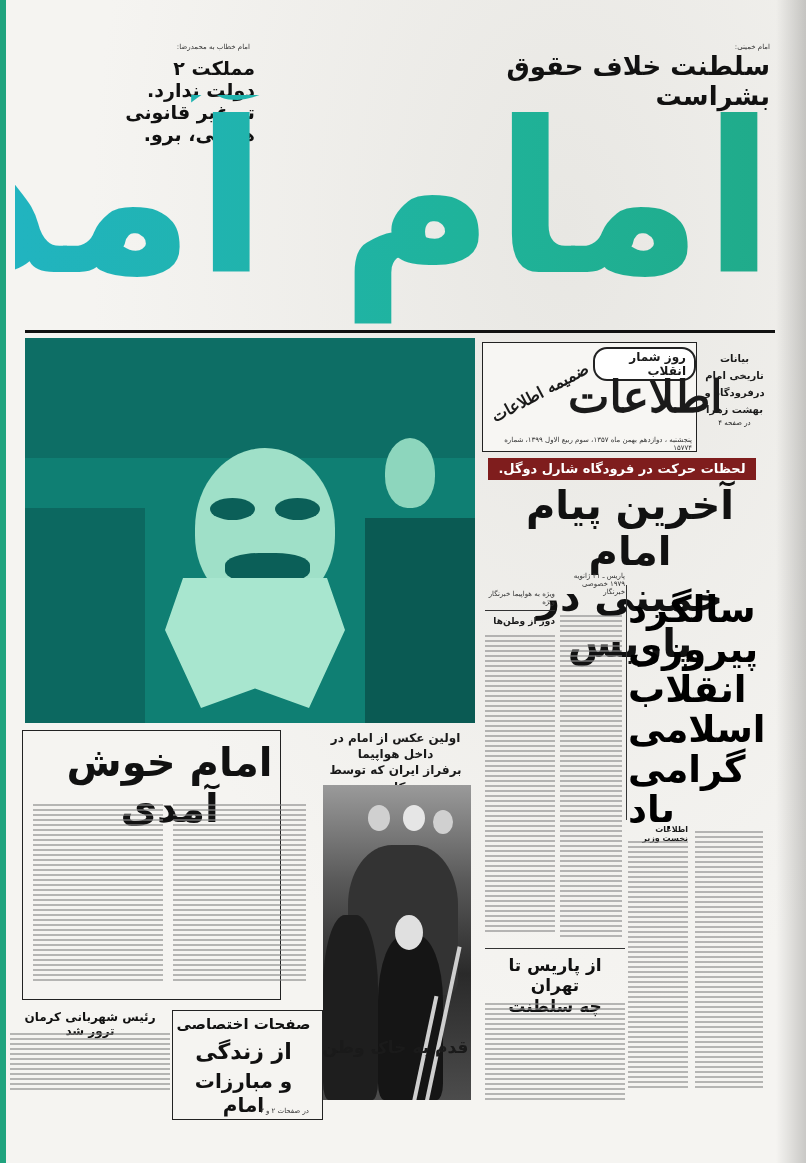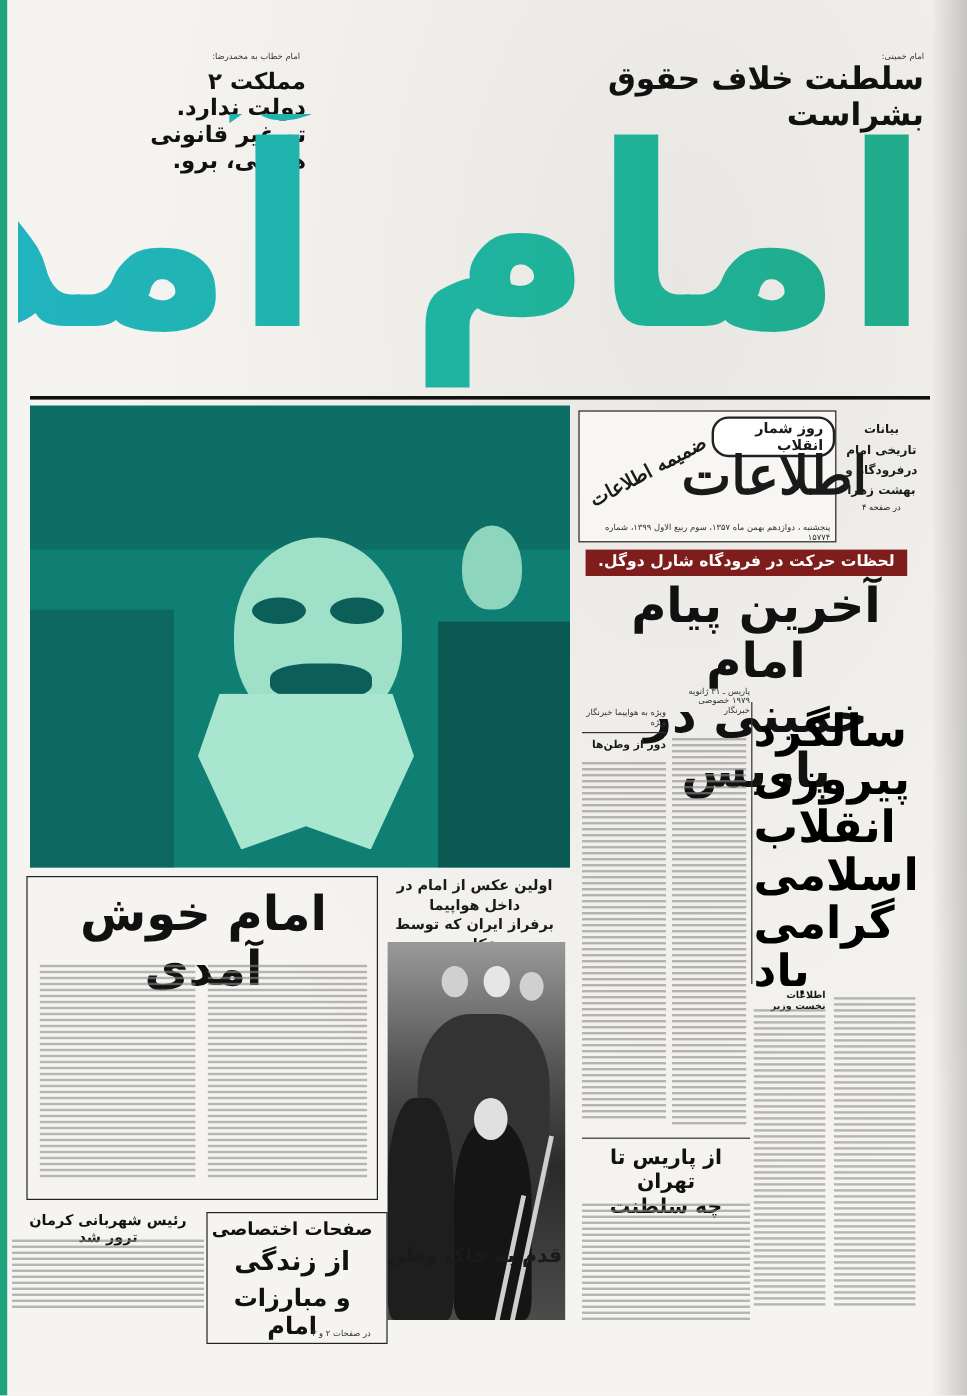--- a/index.html
+++ b/index.html
@@ -348,21 +348,21 @@
     <div class="ln"></div>
     <div class="ln"></div>
     <div class="ln"></div>
     <div class="ln"></div>
     <div class="ln"></div>
     <div class="ln"></div>
     <div class="ln"></div>
     <div class="ln"></div>
 </div>
 
-<div class="abs box" style="left:22px; top:730px; width:293px; height:270px; background:transparent;">
+<div class="abs box" style="left:22px; top:730px; width:259px; height:270px; background:transparent;">
   <div class="abs rtl welcome" style="left:0; top:8px; width:293px;">امام خوش آمدی</div>
   <div class="abs col-text" style="left:10px; top:70px; width:130px; height:190px;">
     <div class="ln"></div>
       <div class="ln"></div>
       <div class="ln"></div>
       <div class="ln"></div>
       <div class="ln"></div>
       <div class="ln"></div>
       <div class="ln"></div>
       <div class="ln"></div>

